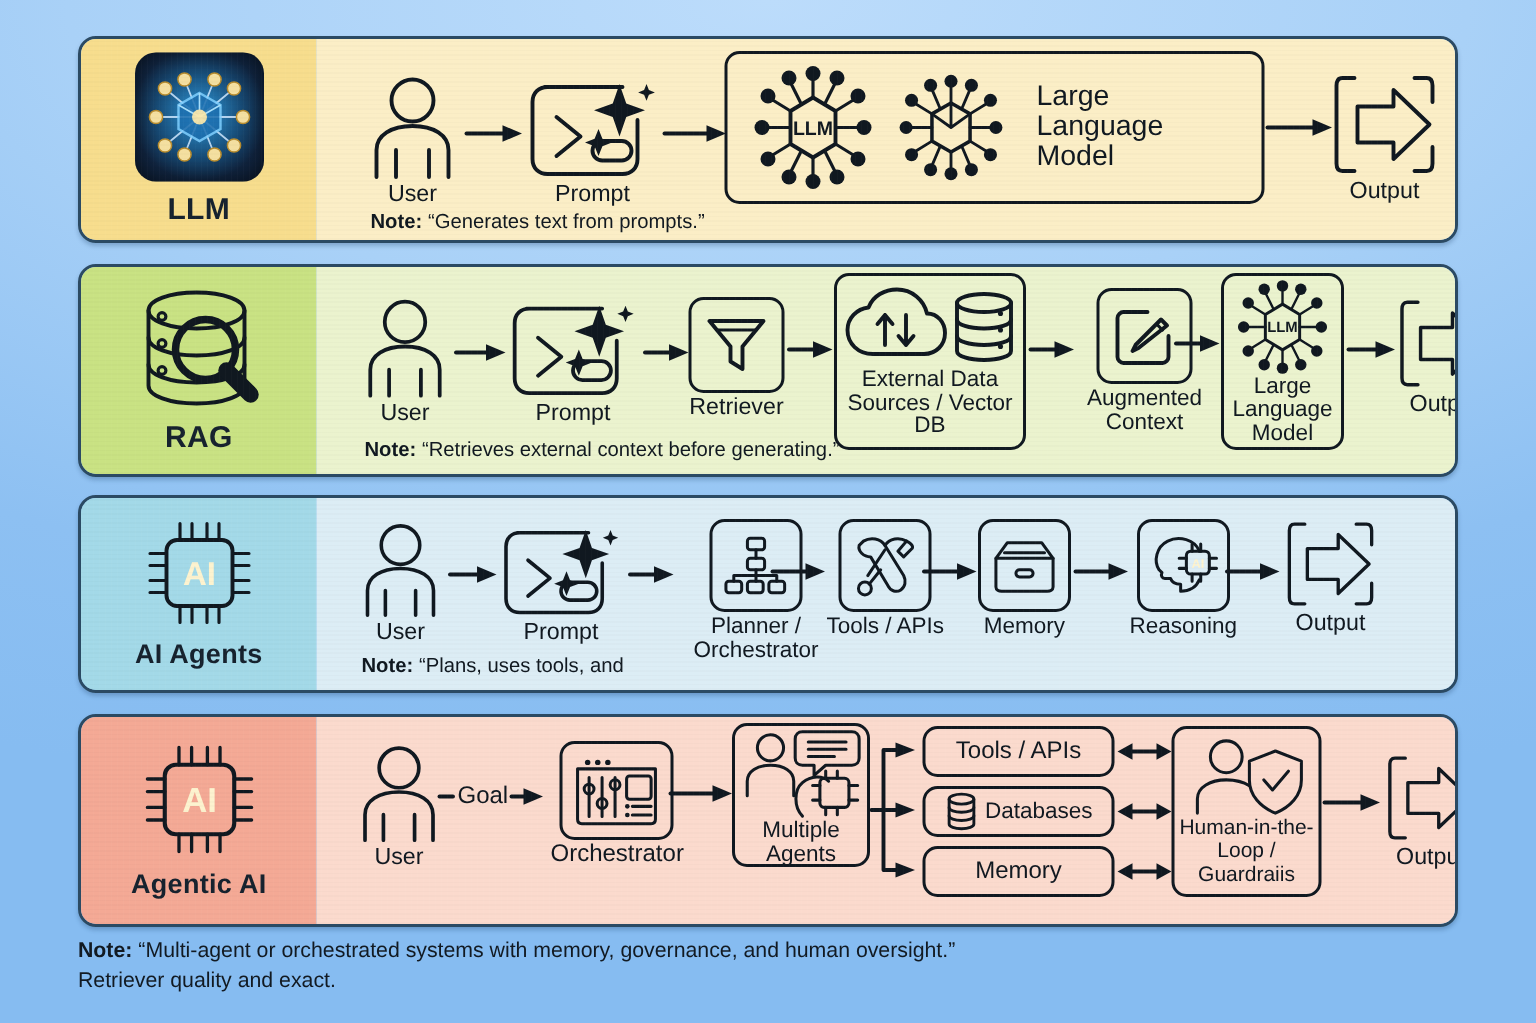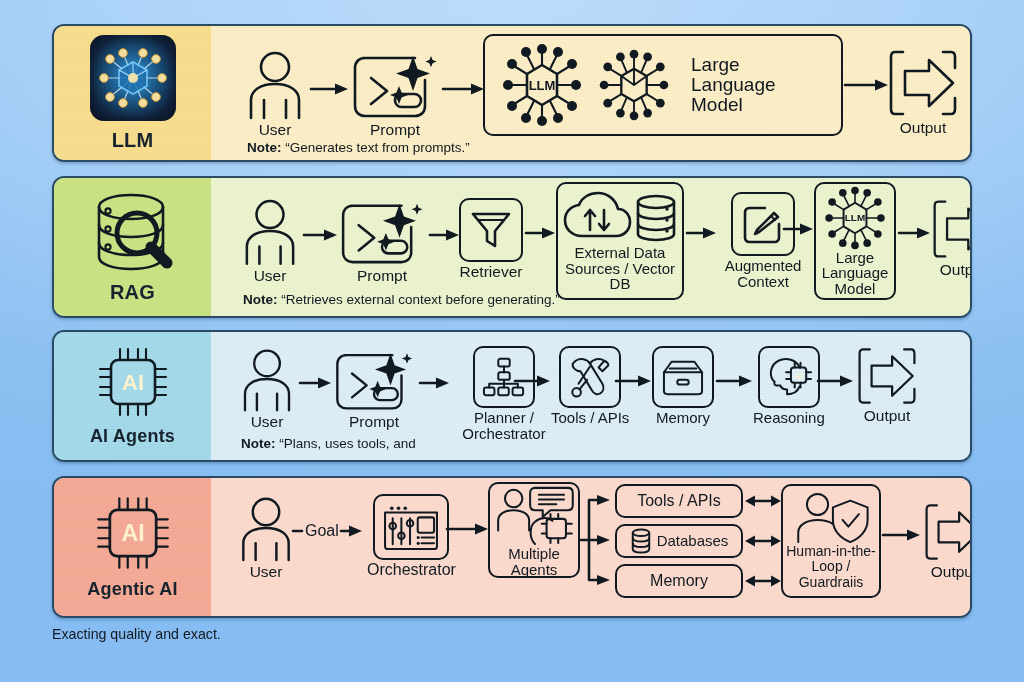--- a/index.html
+++ b/index.html
@@ -723,16 +723,20 @@
           <path class="st" d="M16 4 H8 C5 4 4 6 4 9 V61 C4 64 5 66 8 66 H16"></path>
           <path class="st" d="M18 23 H42 V12 L66 35 L42 58 V47 H18 Z"></path>
           <path class="st" d="M56 4 H64 C67 4 68 6 68 9 V20 M68 50 V61 C68 64 67 66 64 66 H56"></path>
         </svg>
         <div class="caption">Output</div>
       </div>
     </div>
   </div>
 
   <div class="bottom-note">
-    <div>Exacting quality and exact.</div>
+    <div>
+      <b>Note:</b>
+      <span>“Multi-agent or orchestrated systems with memory, governance, and human oversight.”</span>
+    </div>
+    <div>Retriever quality and exact.</div>
   </div>
 
 </div>
 
 </body></html>

